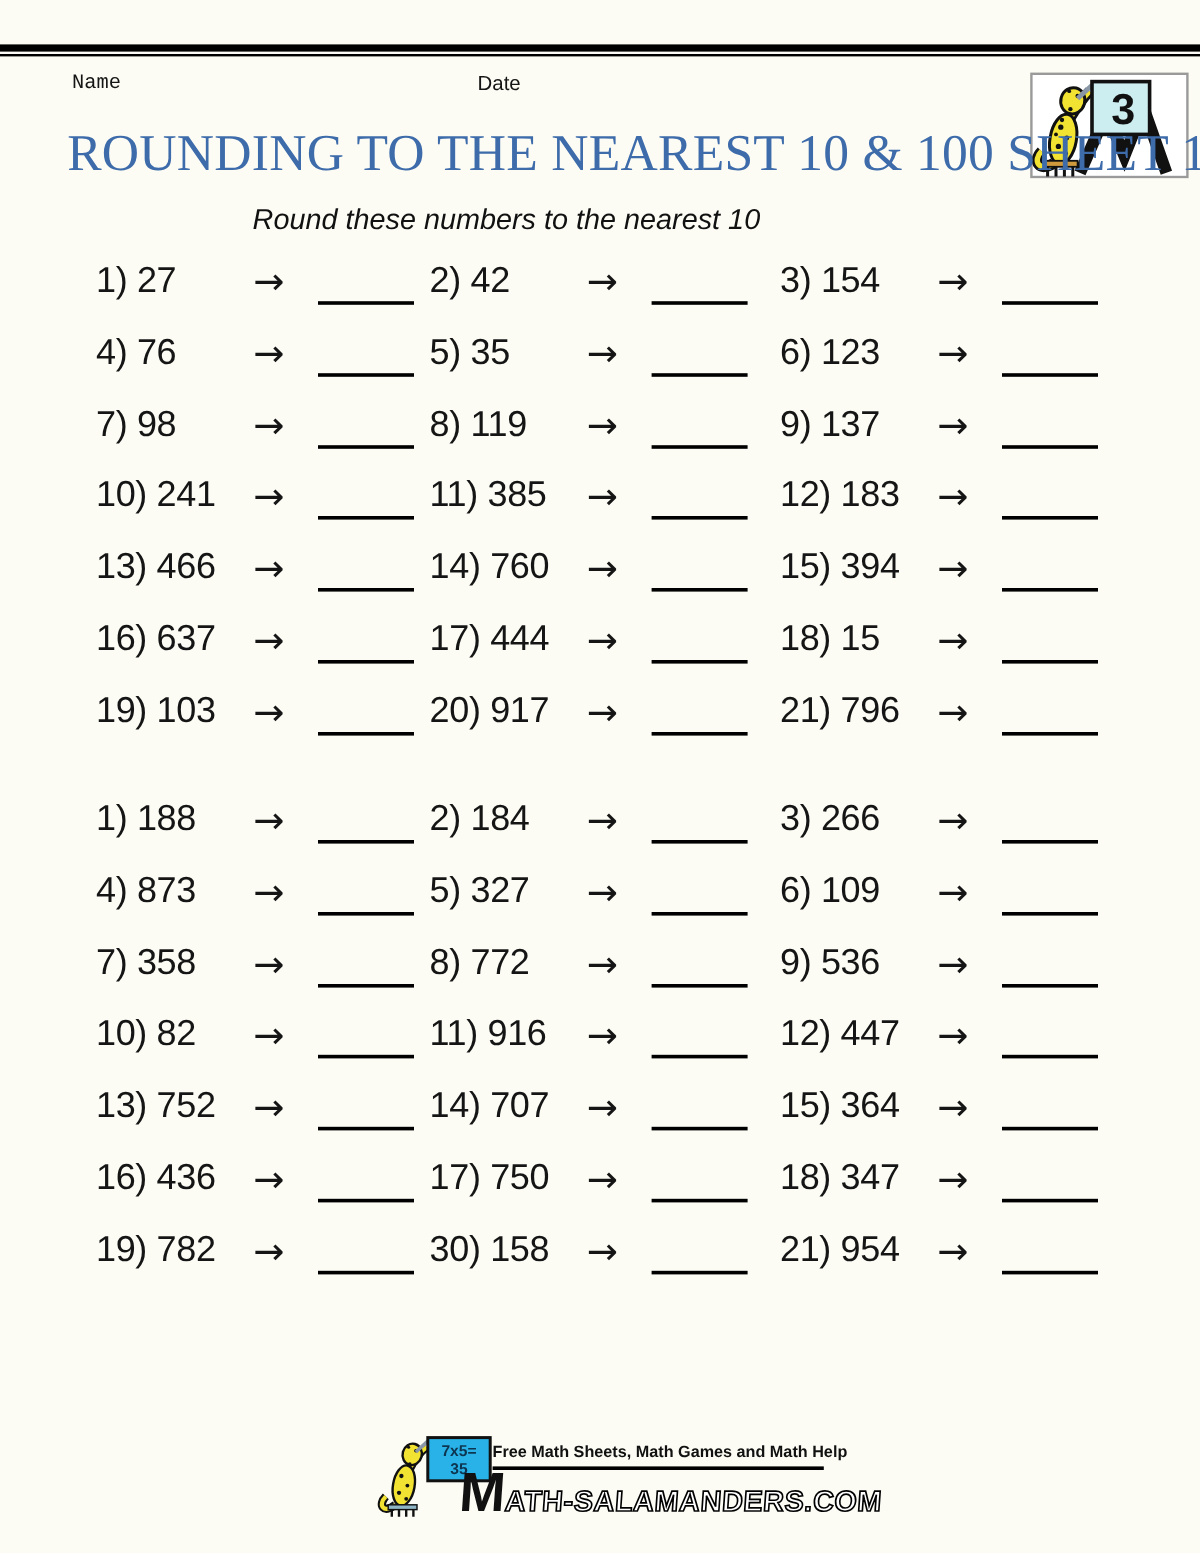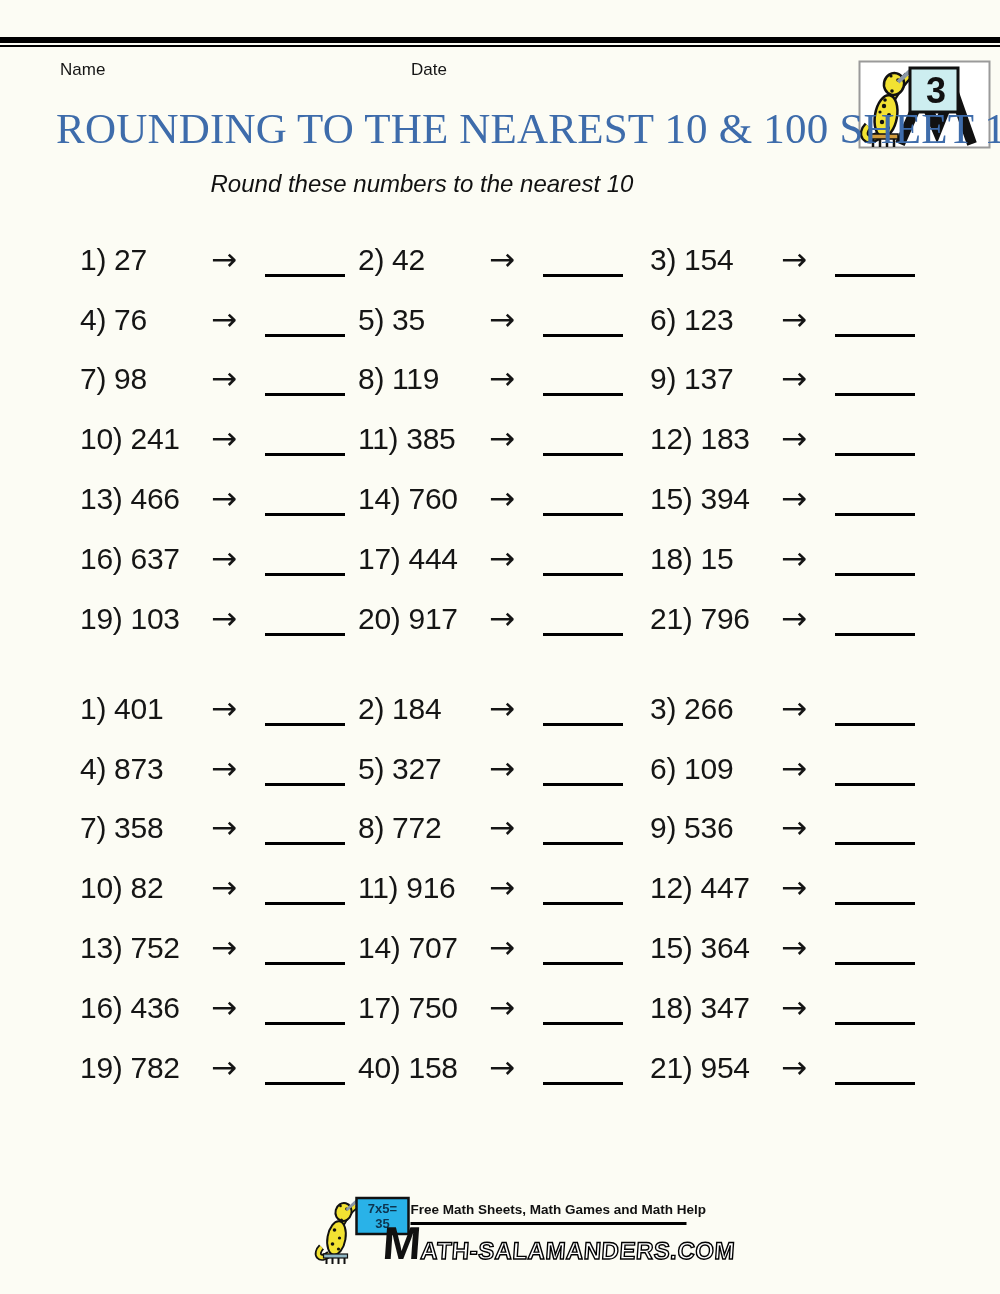--- a/index.html
+++ b/index.html
@@ -4,42 +4,42 @@
 <style>
   html, body { margin:0; padding:0; background:#fcfcf4; }
   body {
     position:relative; width:1000px; height:1294px; overflow:hidden;
     font-family:"Liberation Sans", sans-serif; color:#151515;
   }
   
   .rule-thick { position:absolute; top:37px; left:0; width:1000px; height:6px; background:#000; }
   .rule-thin  { position:absolute; top:45px; left:0; width:1000px; height:2px; background:#000; }
 
-  .name-label { position:absolute; left:60px;  top:60px; font-size:17px; }
-  .date-label { position:absolute; left:411px; top:60px; font-size:17px;text-align:center; }
+  .name-label { position:absolute; left:60px;  top:60px; font-size:17px;font-family:Liberation Mono, monospace; }
+  .date-label { position:absolute; left:398px; top:60px; font-size:17px;text-align:center; }
 
   .page-title {
     position:absolute; left:56px; top:104px; white-space:nowrap;
     font-family:"Liberation Serif", serif; font-size:43px; letter-spacing:0.2px;
     color:#3e6cab;
   }
 
   .grade-logo { position:absolute; left:858px; top:60px; width:133px; height:89px; }
 
   .section { position:absolute; left:0; width:844px; }
   #section-0 { top:170px; }
   #section-1 { top:666px; }
   .instruction {
     height:47px; text-align:center; font-style:italic; font-size:24px; color:#111;
   }
   .problems {
     display:grid; grid-template-columns:278px 292px 300px; grid-auto-rows:59.8px;
     padding-left:80px;
   }
-  .cell { display:flex; align-items:flex-end; }
+  .cell { display:flex; align-items:flex-start; }
   .p-label { width:130px; font-size:30px; white-space:nowrap; letter-spacing:-0.3px; }
   .p-arrow { width:46px; font-size:31px; padding-left:1px; font-family:"DejaVu Sans", sans-serif; }
   .p-blank { width:80px; height:34px; border-bottom:3px solid #000; margin-left:8px; }
 
   
   .footer { position:absolute; top:1196px; left:50%; transform:translateX(-50%); display:flex; }
   .footer-logo { flex:none; }
   .footer-right { width:276px; margin-left:0px; padding-top:6px; }
   .tagline { font-size:13.5px; font-weight:bold; text-align:center; white-space:nowrap; color:#111; }
   .tagline-rule { height:3px; background:#000; margin-top:5px; }
@@ -201,21 +201,21 @@
         <span class="p-label">21) 796</span>
         <span class="p-arrow">→</span>
         <span class="p-blank"></span>
       </div>
     </div>
 </div>
 
 <div class="section" id="section-1">
   <div class="problems">
       <div class="cell">
-        <span class="p-label">1) 401</span>
+        <span class="p-label">1) 188</span>
         <span class="p-arrow">→</span>
         <span class="p-blank"></span>
       </div>
       <div class="cell">
         <span class="p-label">2) 184</span>
         <span class="p-arrow">→</span>
         <span class="p-blank"></span>
       </div>
       <div class="cell">
         <span class="p-label">3) 266</span>
@@ -296,21 +296,21 @@
         <span class="p-label">18) 347</span>
         <span class="p-arrow">→</span>
         <span class="p-blank"></span>
       </div>
       <div class="cell">
         <span class="p-label">19) 782</span>
         <span class="p-arrow">→</span>
         <span class="p-blank"></span>
       </div>
       <div class="cell">
-        <span class="p-label">40) 158</span>
+        <span class="p-label">30) 158</span>
         <span class="p-arrow">→</span>
         <span class="p-blank"></span>
       </div>
       <div class="cell">
         <span class="p-label">21) 954</span>
         <span class="p-arrow">→</span>
         <span class="p-blank"></span>
       </div>
     </div>
 </div>

